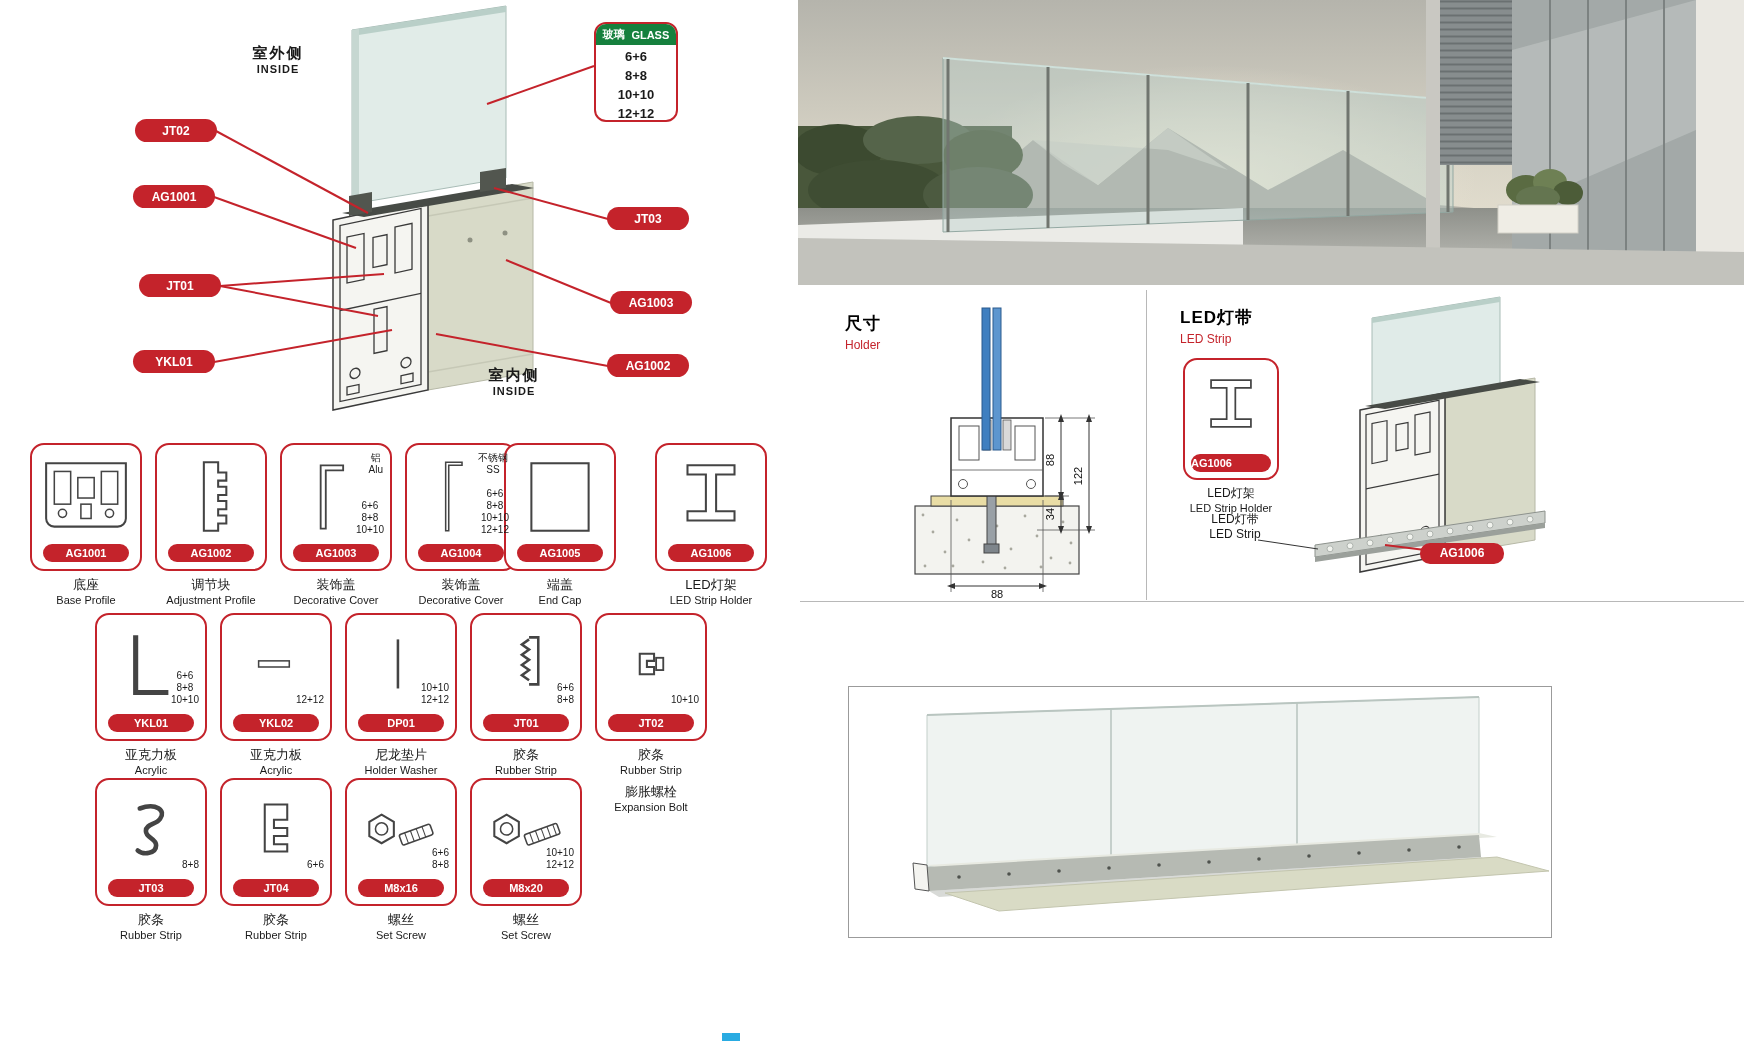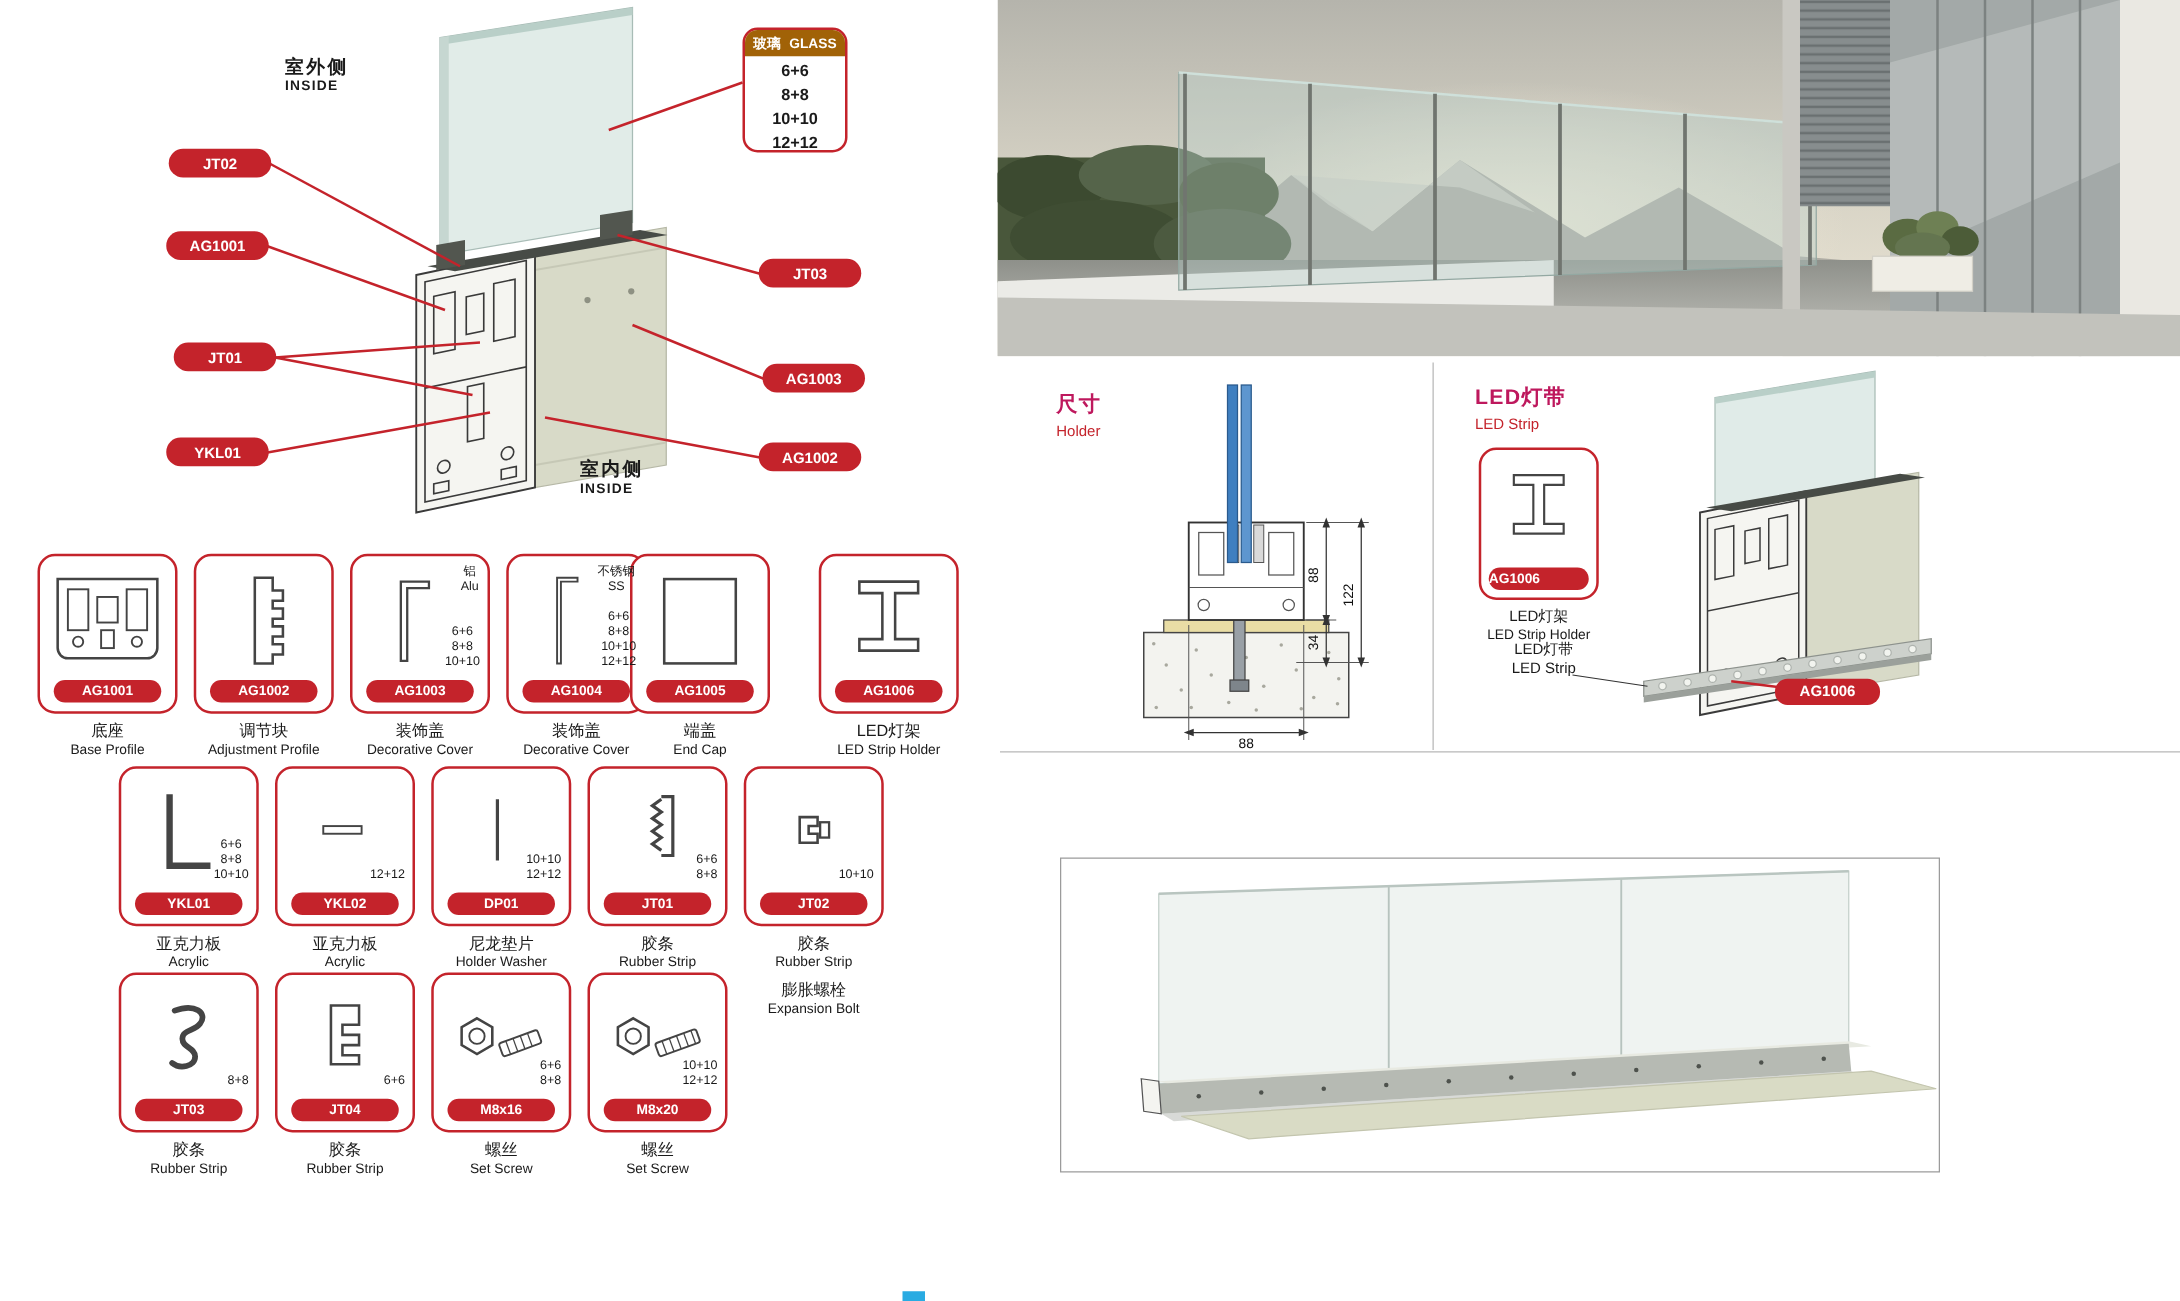--- a/index.html
+++ b/index.html
@@ -6,28 +6,28 @@
   body { font-family:"Liberation Sans","DejaVu Sans",sans-serif; background:#fff; color:#1a1a1a; }
   .page { position:relative; width:1744px; height:1041px; background:#fff; overflow:hidden; }
   .abs { position:absolute; }
 
   
   .pill { position:absolute; width:82px; height:23px; background:#c4232b; color:#fff;
           font-size:12px; font-weight:bold; border-radius:12px;
           display:flex; align-items:center; justify-content:center; z-index:5; }
 
   
-  .side-label { position:absolute; width:100px; z-index:4; }
+  .side-label { position:absolute; width:100px; text-align:center; z-index:4; }
   .side-label .cn { font-size:15px; font-weight:bold; letter-spacing:2px; }
   .side-label .en { font-size:11px; font-weight:bold; letter-spacing:1px; }
 
   
   .glass-box { position:absolute; width:84px; height:100px; border:2px solid #c4232b;
                border-radius:12px; background:#fff; z-index:5; overflow:hidden; }
-  .glass-box-header { height:21px; background:#a16207; color:#fff; display:flex;
+  .glass-box-header { height:21px; background:#15803d; color:#fff; display:flex;
                       align-items:center; justify-content:space-evenly;
                       font-size:11px; font-weight:bold; }
   .glass-box-options { padding-top:2px; text-align:center; font-size:13px; font-weight:600; line-height:19px; }
 
   
   .card { position:absolute; width:112px; text-align:center; }
   .card-box { position:relative; width:112px; height:128px; border:2px solid #c4232b;
               border-radius:14px; background:#fff; }
   .part-icon { position:absolute; left:50%; top:42%; transform:translate(-50%,-50%);
                width:92px; height:80px; }
@@ -36,21 +36,21 @@
                border-radius:10px; padding:3px 0; z-index:2; }
   .note  { position:absolute; top:7px; right:7px; font-size:10px; line-height:12px;
            white-space:pre-line; text-align:center; z-index:1; }
   .sizes { position:absolute; right:6px; bottom:33px; font-size:10px; line-height:12px;
            white-space:pre-line; text-align:center; z-index:1; }
   .card-cn { margin-top:5px; font-size:13px; position:relative; left:50%; transform:translateX(-50%); width:150px; }
   .card-en { font-size:11px; position:relative; left:50%; transform:translateX(-50%); width:150px; }
 
   
   .sec-title { position:absolute; z-index:6; }
-  .sec-title .t-cn { font-size:17px; font-weight:bold; color:#be185d; letter-spacing:1px; }
+  .sec-title .t-cn { font-size:17px; font-weight:bold; color:#000000; letter-spacing:1px; }
   .sec-title .t-en { font-size:12px; color:#c4232b; margin-top:3px; }
 
   .divider { position:absolute; background:#b8b8b8; z-index:3; }
 
   .small-label { position:absolute; text-align:center; font-size:12px; line-height:15px; z-index:7; }
   .small-label .sub { font-size:11px; }
 
   .led-holder-box { position:absolute; width:96px; height:122px; border:2px solid #c4232b;
                     border-radius:14px; background:#fff; z-index:6; }
   .led-holder-box .code-pill { bottom:6px; width:80px; }

